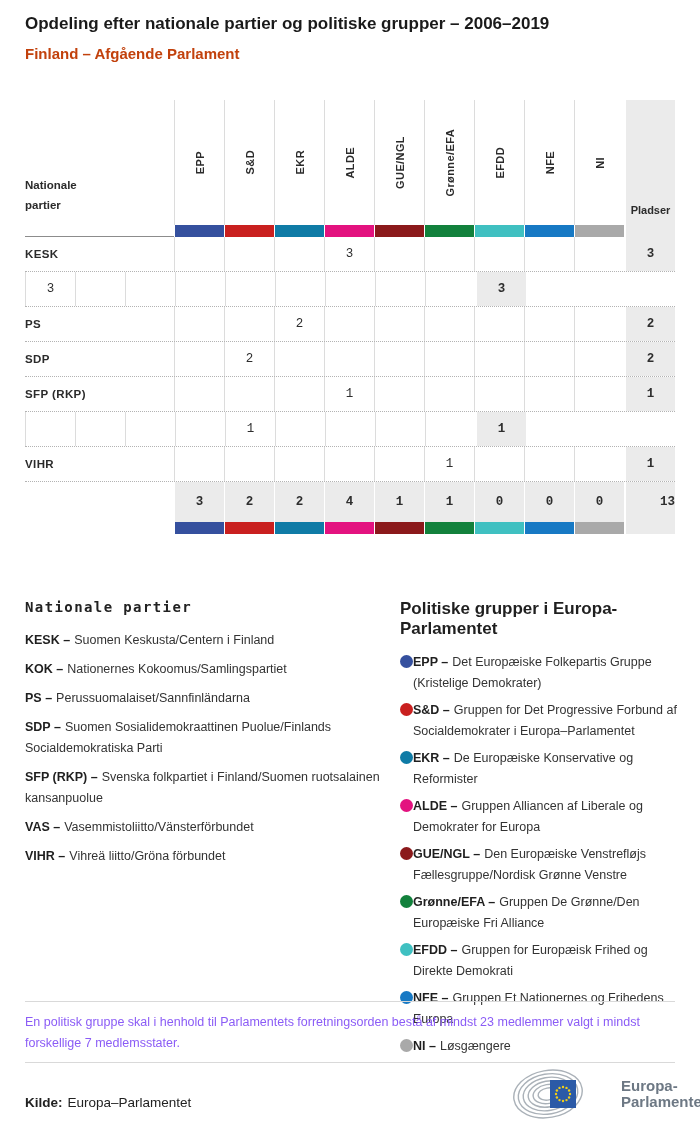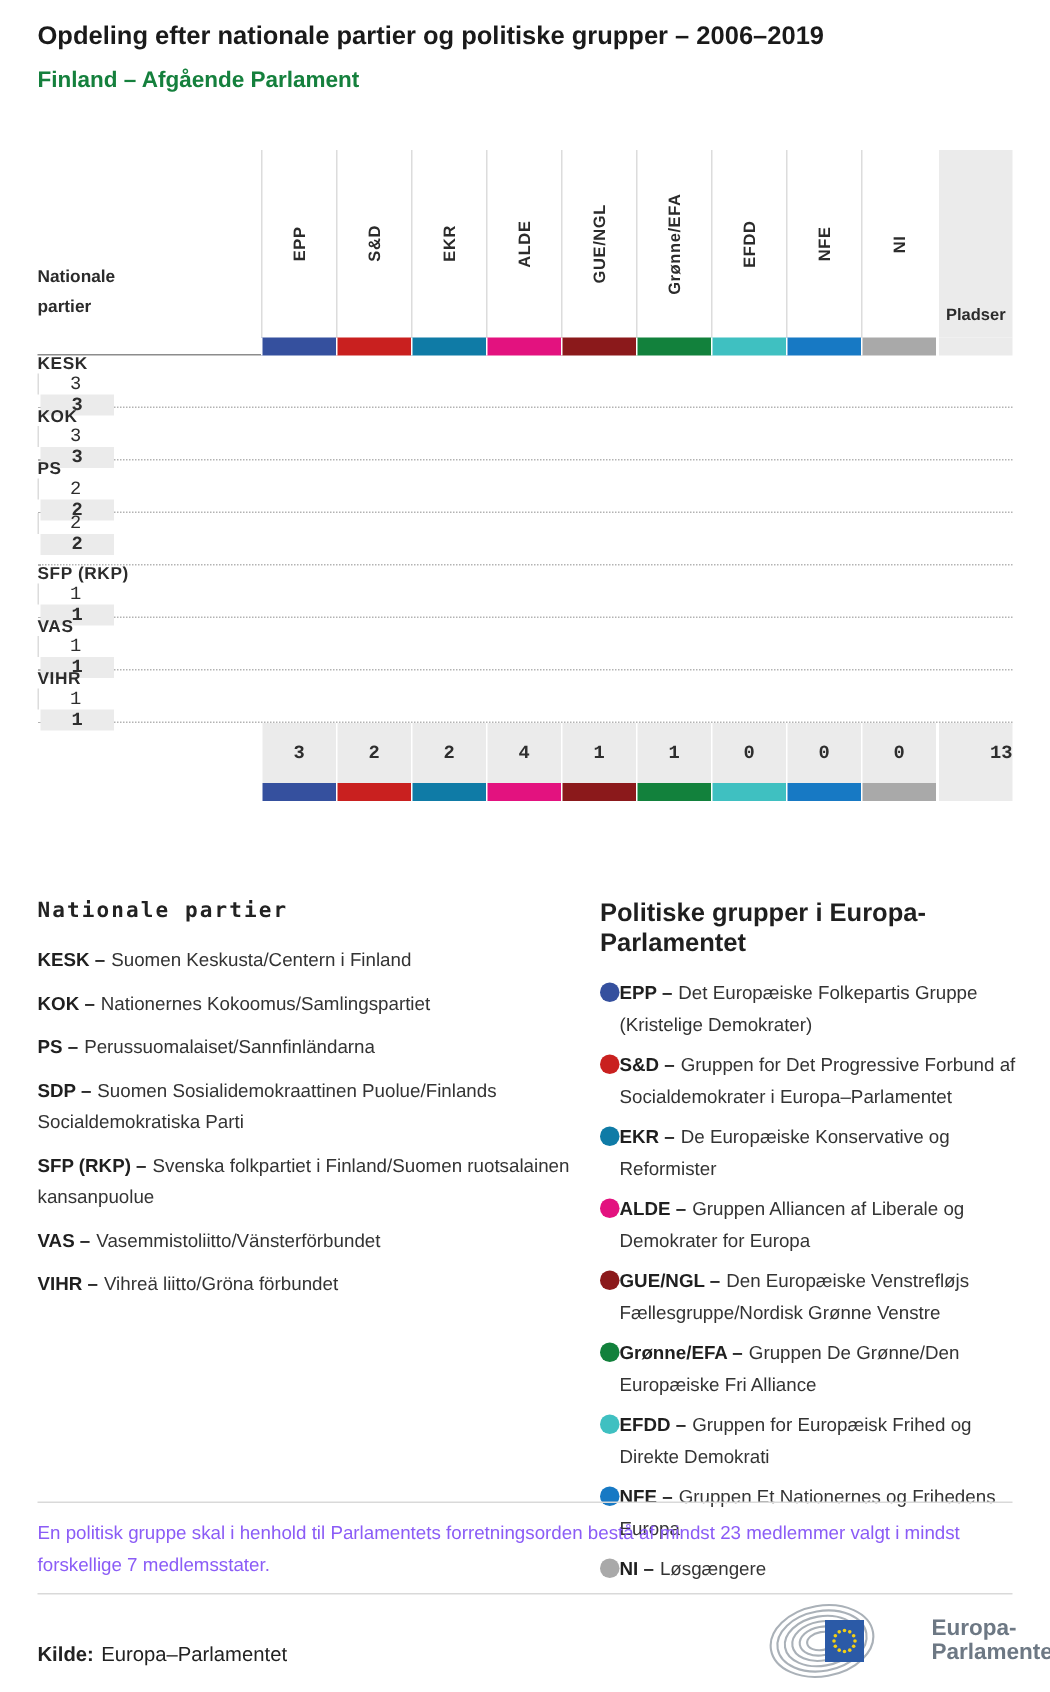--- a/index.html
+++ b/index.html
@@ -4,21 +4,21 @@
 <style>
   * { margin:0; padding:0; box-sizing:border-box; }
   html,body { background:#fff; }
   body {
     width:700px; height:1128px; position:relative; overflow:hidden;
     font-family:"Liberation Sans", sans-serif; color:#2b2b2b;
   }
   .abs { position:absolute; }
 
   #title { left:25px; top:14px; font-size:17px; font-weight:700; color:#1a1a1a; }
-  #subtitle { left:25px; top:45px; font-size:15px; color:#15803d; }
+  #subtitle { left:25px; top:45px; font-size:15px; color:#c2410c; }
 
   
   #seats-table { left:25px; top:100px; width:650px; }
   .trow { display:flex; width:650px; }
   .cell { flex:0 0 auto; }
   .lbl-col { width:149px; }
   .g-col  { width:50px; border-left:1px solid #dcdcdc; }
   .s-col  { width:49px; margin-left:2px; background:#ebebeb; }
 
   .thead { height:125px; }
@@ -28,21 +28,21 @@
   .g-head { display:flex; align-items:center; justify-content:center; }
   .g-head span { writing-mode:vertical-rl; transform:rotate(180deg);
                  font-size:11px; font-weight:700; letter-spacing:0.4px; color:#2b2b2b; }
   .s-head { display:flex; align-items:flex-end; justify-content:center;
             font-size:11px; font-weight:700; padding-bottom:9px; }
 
   .barrow { height:12px; }
   .barrow .lbl-col { border-bottom:1px solid #8c8c8c; }
   .barrow .g-col { border-left:1px solid #fff; }
 
-  .body-row { height:35px; border-bottom:1px dotted #b3b3b3;flex-direction:column; }
+  .body-row { height:35px; border-bottom:1px dotted #b3b3b3; }
   .body-row .lbl-col { display:flex; align-items:center; font-size:11.5px; font-weight:700;
                        letter-spacing:0.4px; color:#2b2b2b; }
   .num { display:flex; align-items:center; justify-content:center;
          font-family:"Liberation Mono", monospace; font-size:12.5px; color:#2e2e2e; }
   .body-row .s-col { font-weight:700; }
 
   .totals-row { height:40px; }
   .totals-row .g-col { background:#ebebeb; border-left:1px solid #fff; font-weight:700; }
   .totals-row .s-col { font-weight:700;padding-left:34px; }
 
@@ -177,21 +177,20 @@
             <div class="cell g-col num"></div>
           
             <div class="cell g-col num"></div>
           
             <div class="cell g-col num"></div>
           </div>
         <div class="cell s-col num">3</div>
       </div>
     
       <div class="trow body-row">
-        <div class="cell lbl-col">KOK</div>
         <div class="repeat-ctr">
           
         
             <div class="cell g-col num">3</div>
           
             <div class="cell g-col num"></div>
           
             <div class="cell g-col num"></div>
           
             <div class="cell g-col num"></div>
@@ -229,20 +228,21 @@
             <div class="cell g-col num"></div>
           
             <div class="cell g-col num"></div>
           
             <div class="cell g-col num"></div>
           </div>
         <div class="cell s-col num">2</div>
       </div>
     
       <div class="trow body-row">
+        <div class="cell lbl-col">SDP</div>
         <div class="repeat-ctr">
           
         
             <div class="cell g-col num"></div>
           
             <div class="cell g-col num">2</div>
           
             <div class="cell g-col num"></div>
           
             <div class="cell g-col num"></div>
@@ -280,21 +280,20 @@
             <div class="cell g-col num"></div>
           
             <div class="cell g-col num"></div>
           
             <div class="cell g-col num"></div>
           </div>
         <div class="cell s-col num">1</div>
       </div>
     
       <div class="trow body-row">
-        <div class="cell lbl-col">VAS</div>
         <div class="repeat-ctr">
           
         
             <div class="cell g-col num"></div>
           
             <div class="cell g-col num"></div>
           
             <div class="cell g-col num"></div>
           
             <div class="cell g-col num"></div>

